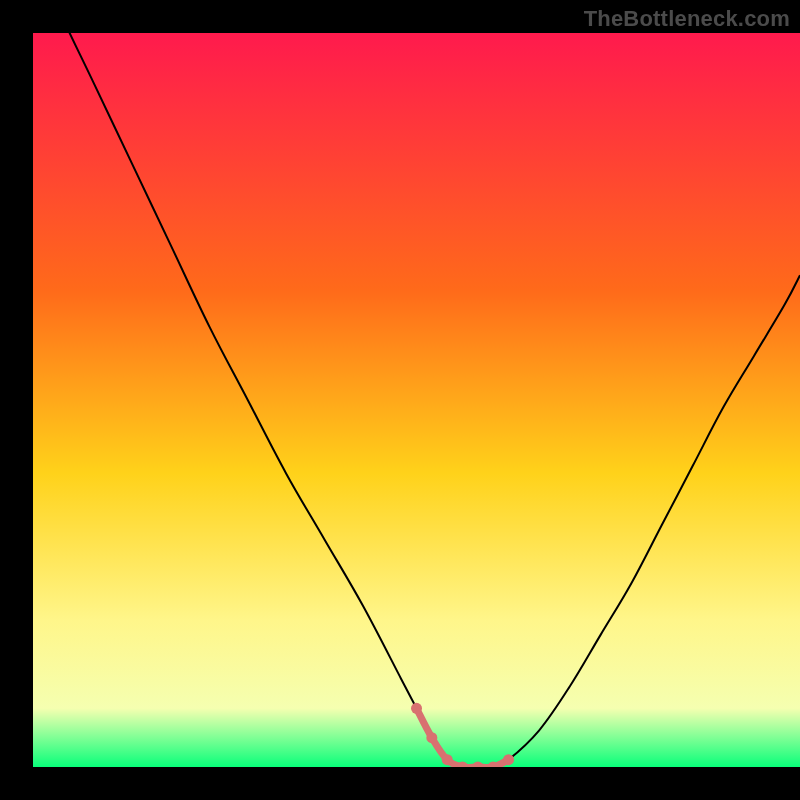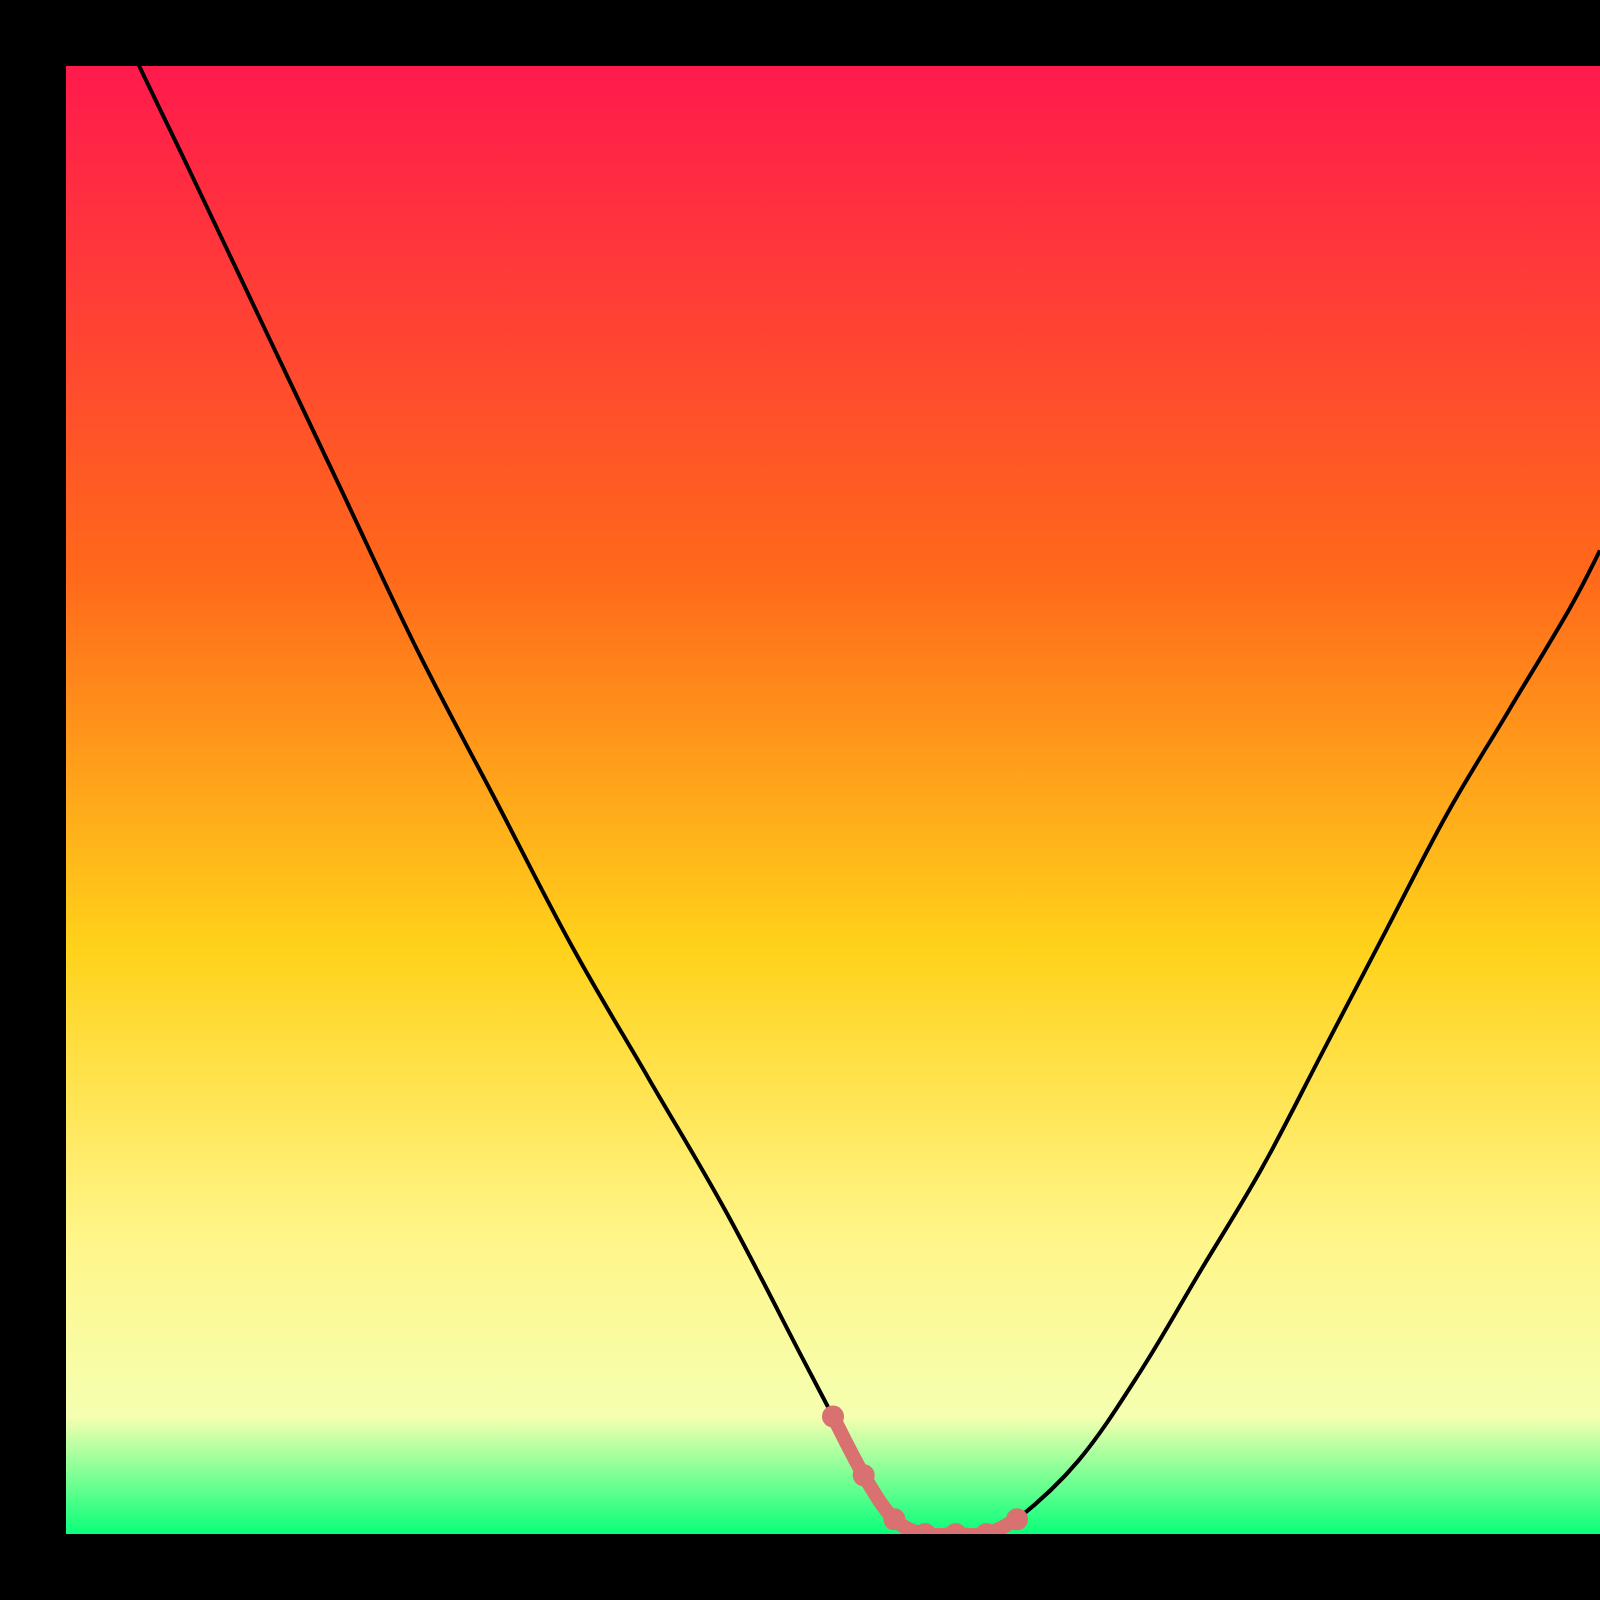--- a/index.html
+++ b/index.html
@@ -39,20 +39,21 @@
     display: block;
     width: 100%;
     height: 100%;
   }
 </style>
 </head>
 <body>
 
 <div class="frame">
 
+  <div class="watermark">TheBottleneck.com</div>
 
   <div class="plot">
     <svg id="chart-svg" viewBox="0 0 767 734" preserveAspectRatio="none">
       <defs>
         <linearGradient id="bg-grad" x1="0" y1="0" x2="0" y2="1">
           <stop id="g0" offset="0%" stop-color="#ff1a4d"></stop>
           <stop id="g1" offset="35%" stop-color="#ff6a1a"></stop>
           <stop id="g2" offset="60%" stop-color="#ffd21a"></stop>
           <stop id="g3" offset="80%" stop-color="#fff68a"></stop>
           <stop id="g4" offset="92%" stop-color="#f5ffb0"></stop>

